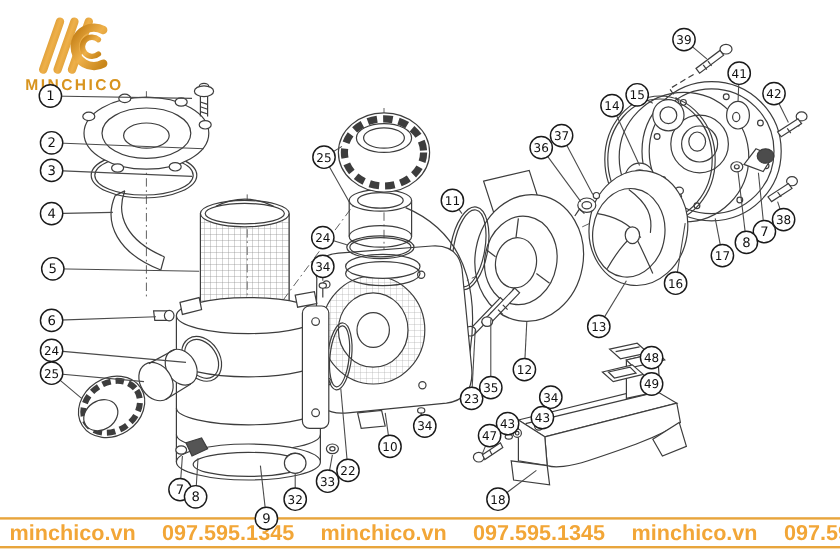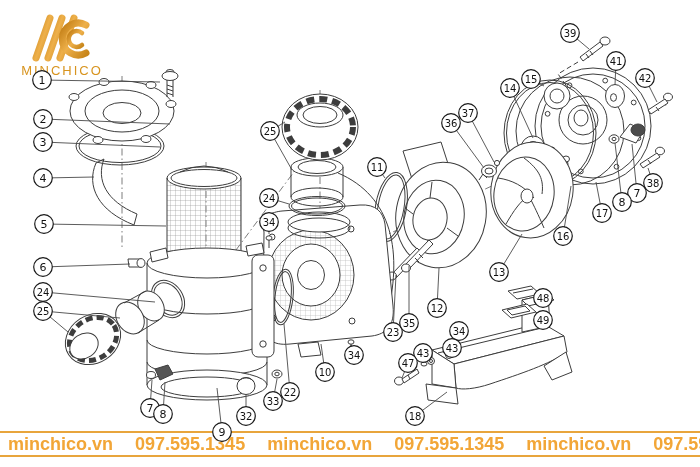--- a/index.html
+++ b/index.html
@@ -1,20 +1,20 @@
 <!DOCTYPE html>
 <html><head>
 <meta charset="utf-8">
 <style>
   html,body{margin:0;padding:0;}
   body{width:700px;height:467px;position:relative;background:#ffffff;overflow:hidden;
        font-family:"Liberation Sans",sans-serif;}
   .logo{position:absolute;left:16px;top:12px;width:92px;text-align:center;z-index:2;}
   .logo-mark{display:block;margin:0 auto;}
-  .logo-text{font-size:13px;font-weight:normal;letter-spacing:2px;color:#d8941e;margin-top:1px;}
+  .logo-text{font-size:13px;font-weight:bold;letter-spacing:2px;color:#d8941e;margin-top:1px;}
   #diagram{position:absolute;left:0;top:0;z-index:3;}
   .footer{position:absolute;left:0;top:431px;width:700px;height:22px;z-index:1;
           background:#ffffff;border-top:2px solid #e8a53c;border-bottom:2px solid #e8a53c;
           display:flex;align-items:center;gap:22px;padding:0 8px;overflow:hidden;
           white-space:nowrap;font-size:18px;font-weight:bold;color:#f2a637;}
   .footer span{flex:0 0 auto;}
 </style>
 </head>
 <body>
 

